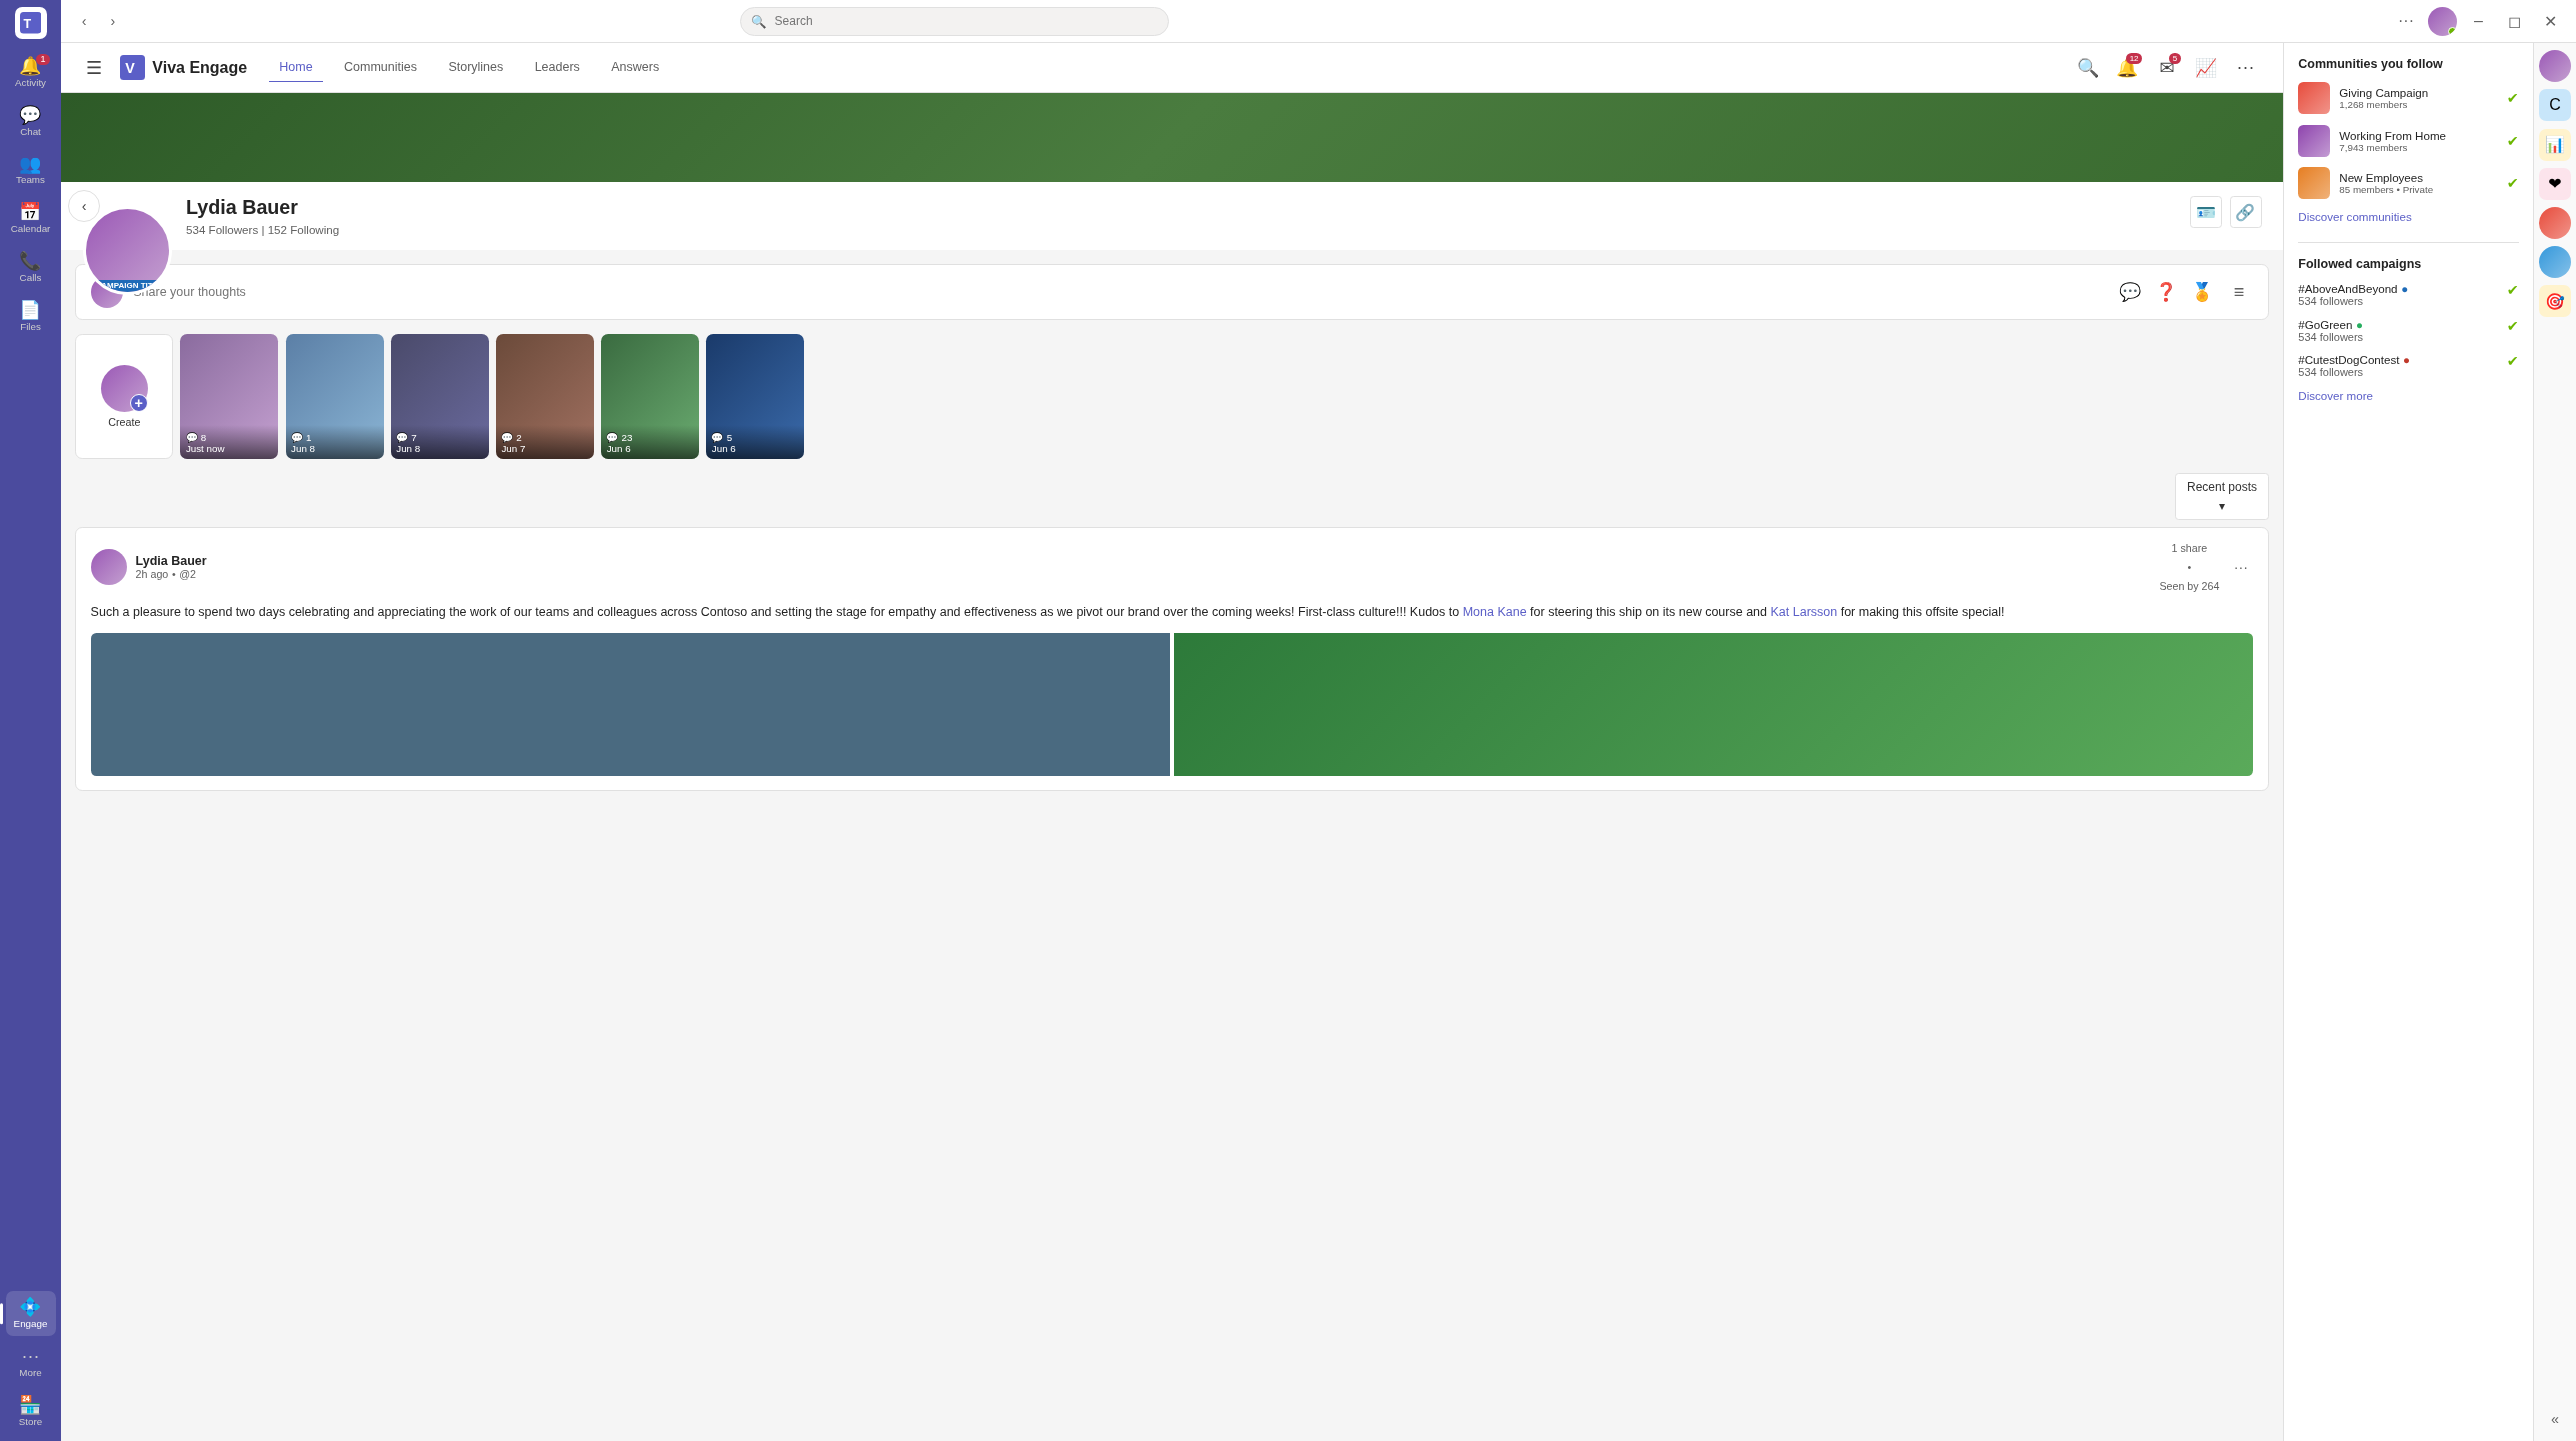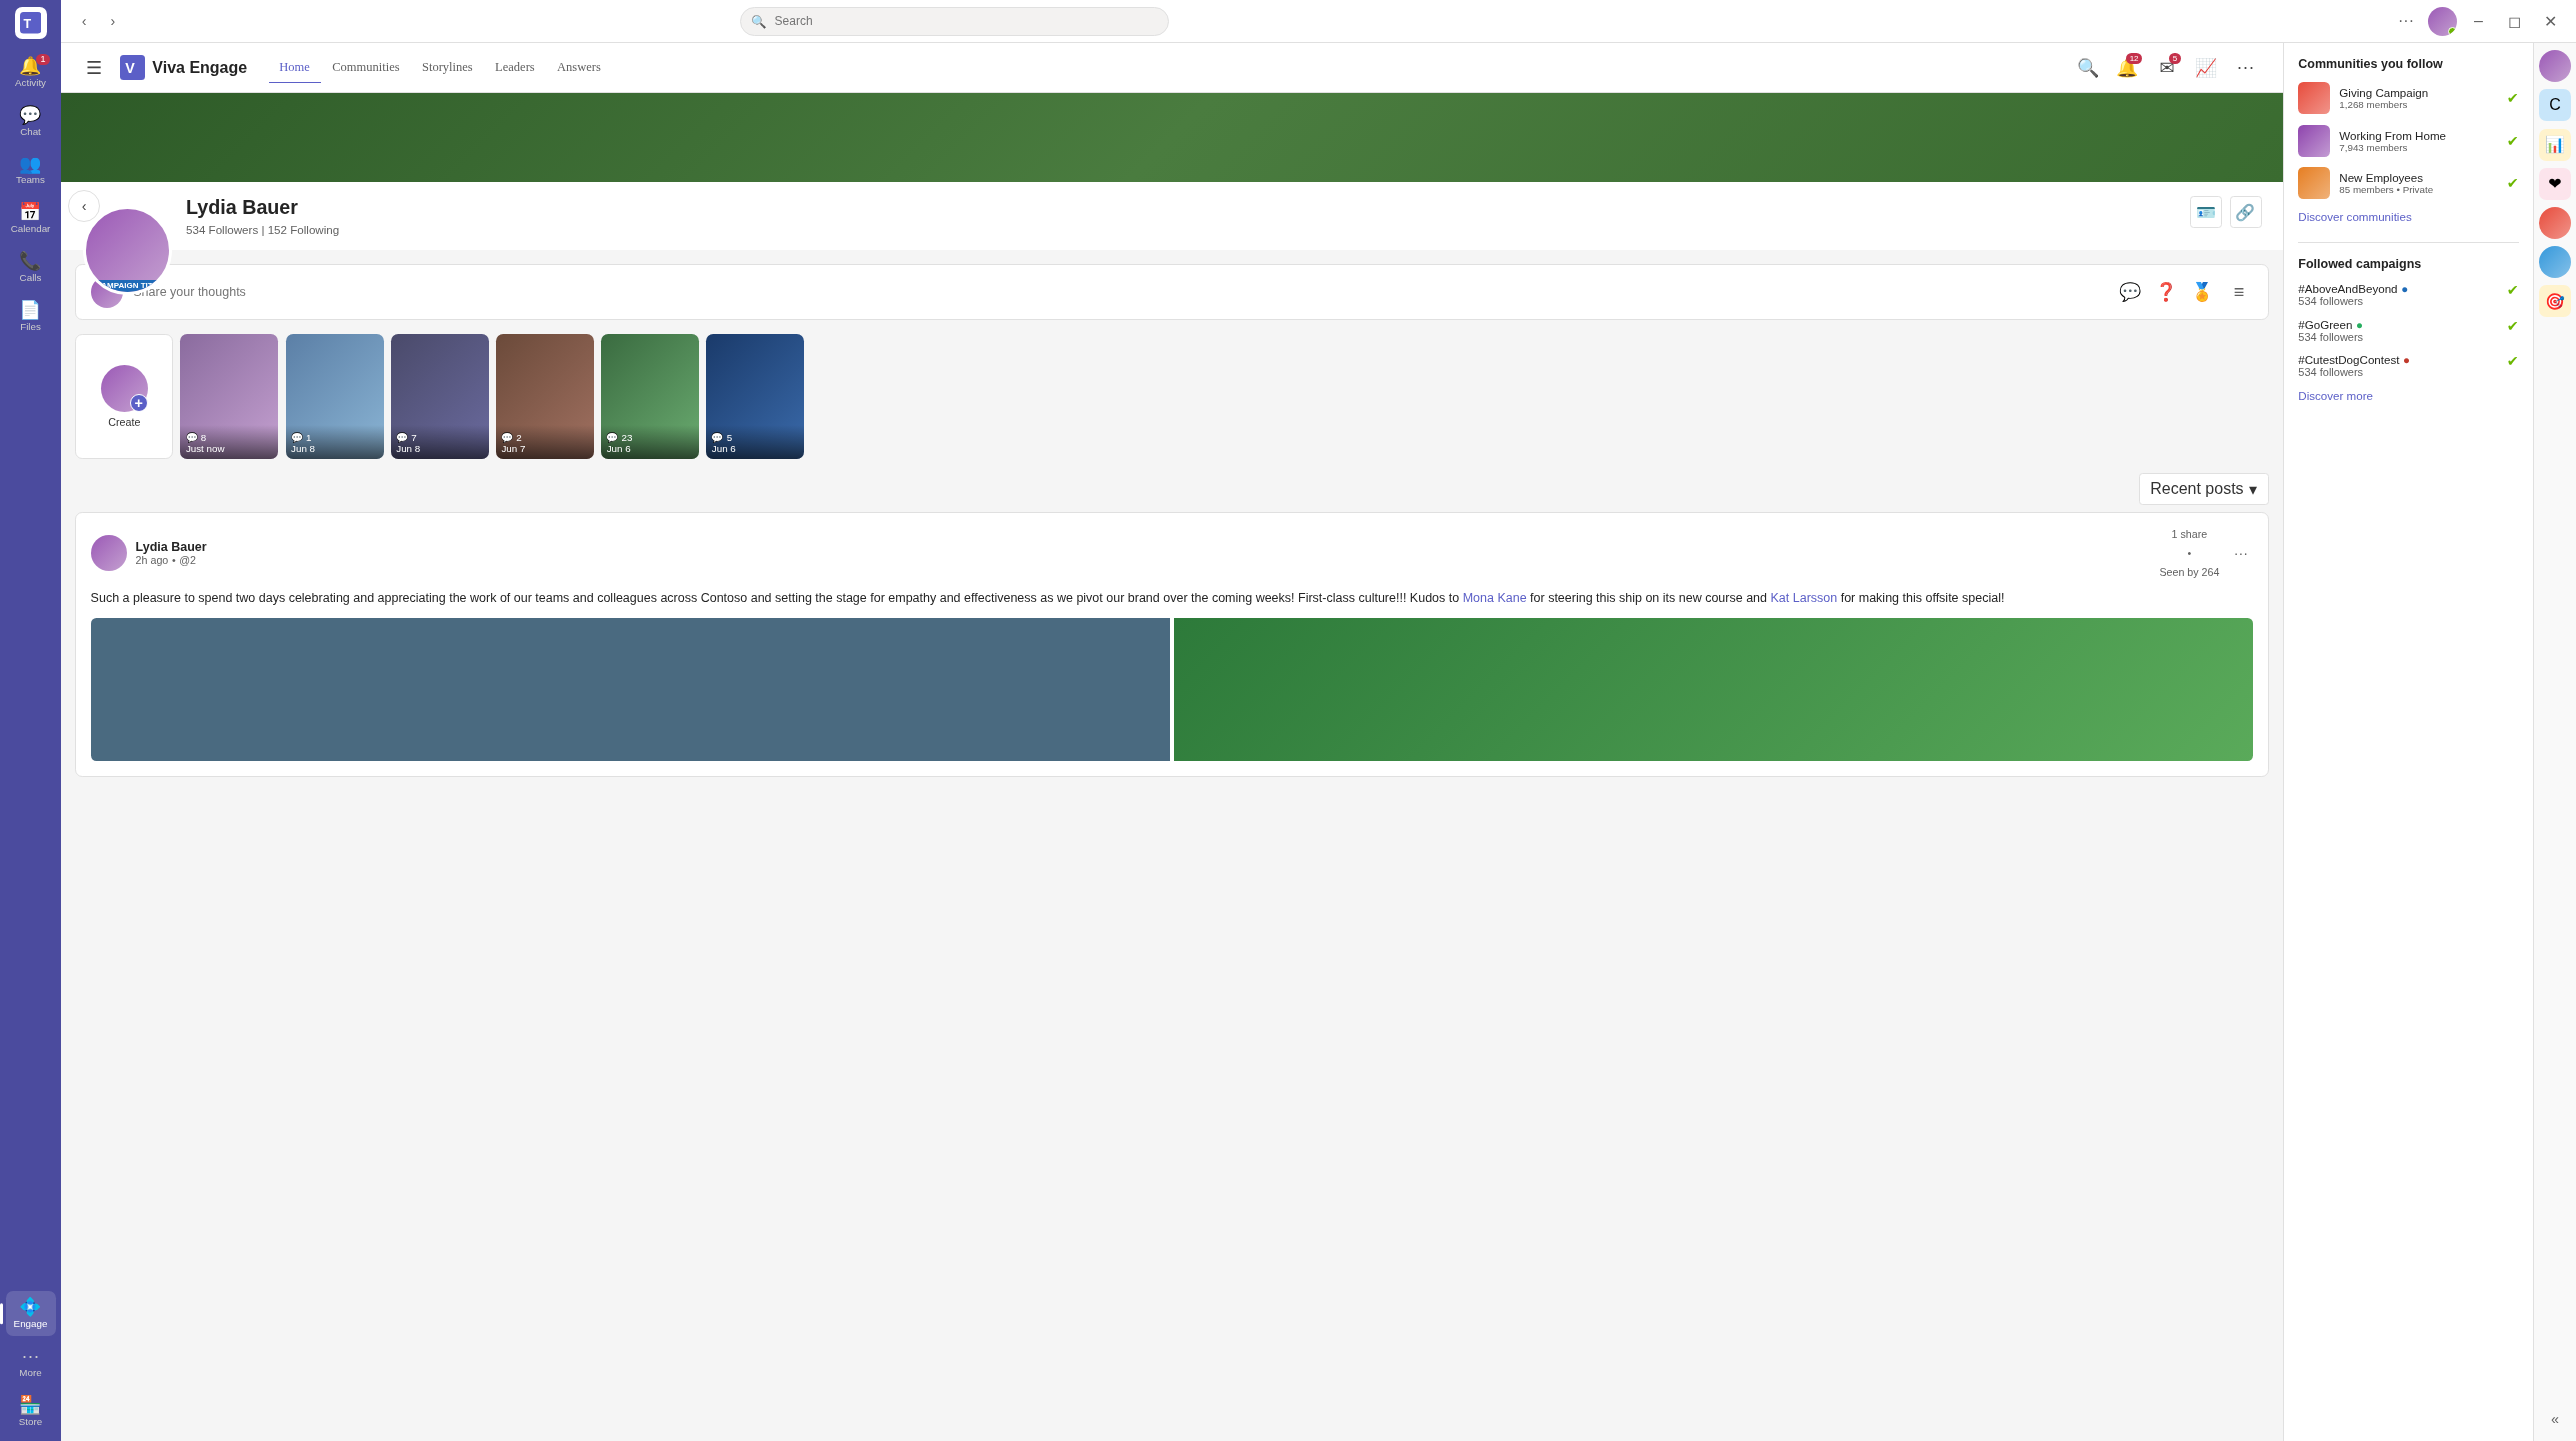--- a/index.html
+++ b/index.html
@@ -198,21 +198,21 @@
     .story-bg-5 { background: linear-gradient(135deg, #3a6b40, #6aab70); }
     .story-bg-6 { background: linear-gradient(135deg, #1a3a6a, #3a6aaa); }
 
     
     .recent-posts-bar {
       display: flex; justify-content: flex-end; margin: 0 14.3px 7.2px; align-items: center;
     }
     .recent-posts-btn {
       display: flex; align-items: center; gap: 5.4px; background: #fff;
       border: 0.9px solid #e0e0e0; border-radius: 3.6px; padding: 5.4px 10.7px;
-      cursor: pointer; font-size: 16px; color: #333;
+      cursor: pointer; font-size: 12px; color: #333; flex-direction: column;
     }
 
     
     .post-card {
       background: #fff; margin: 0 14.3px 14.3px; border-radius: 7.2px; border: 0.9px solid #e0e0e0;
       padding: 14.3px;
     }
     .post-header { display: flex; align-items: center; gap: 9px; margin-bottom: 10.7px; }
     .post-avatar { width: 36px; height: 36px; border-radius: 50%; background: #c4e1f5; flex-shrink: 0; }
     .post-author { font-weight: 600; color: #242424; font-size: 12.5px; }
@@ -267,21 +267,21 @@
     .viva-header {
       display: flex; align-items: center; gap: 14.3px; padding: 0 21.5px;
       height: 50px; background: #fff; border-bottom: 0.9px solid #e0e0e0; flex-shrink: 0;
     }
     .hamburger-btn {
       background: none; border: none; cursor: pointer; font-size: 18px; color: #444; padding: 3.6px;
     }
     .viva-logo { display: flex; align-items: center; gap: 7.2px; }
     .viva-logo-icon { width: 25px; height: 25px; }
     .viva-logo-text { font-size: 16px; font-weight: 600; color: #242424; }
-    .viva-nav { display: flex; gap: 1px; margin-left: 7.2px; font-family: Liberation Serif, serif; }
+    .viva-nav { display: flex; gap: 10px; margin-left: 7.2px; }
     .viva-nav-item {
       padding: 7.2px 10.7px; cursor: pointer; color: #616161; font-size: 12.5px;
       border-radius: 3.6px; border-bottom: 1.8px solid transparent;
     }
     .viva-nav-item.active { color: #5b5fc7; font-weight: 500; border-bottom-color: #5b5fc7; border-radius: 0; }
     .viva-header-right { margin-left: auto; display: flex; align-items: center; gap: 7.2px; }
     .viva-icon-btn {
       width: 32px; height: 32px; border: none; background: none; cursor: pointer;
       border-radius: 3.6px; display: flex; align-items: center; justify-content: center;
       font-size: 18px; color: #444; position: relative;

